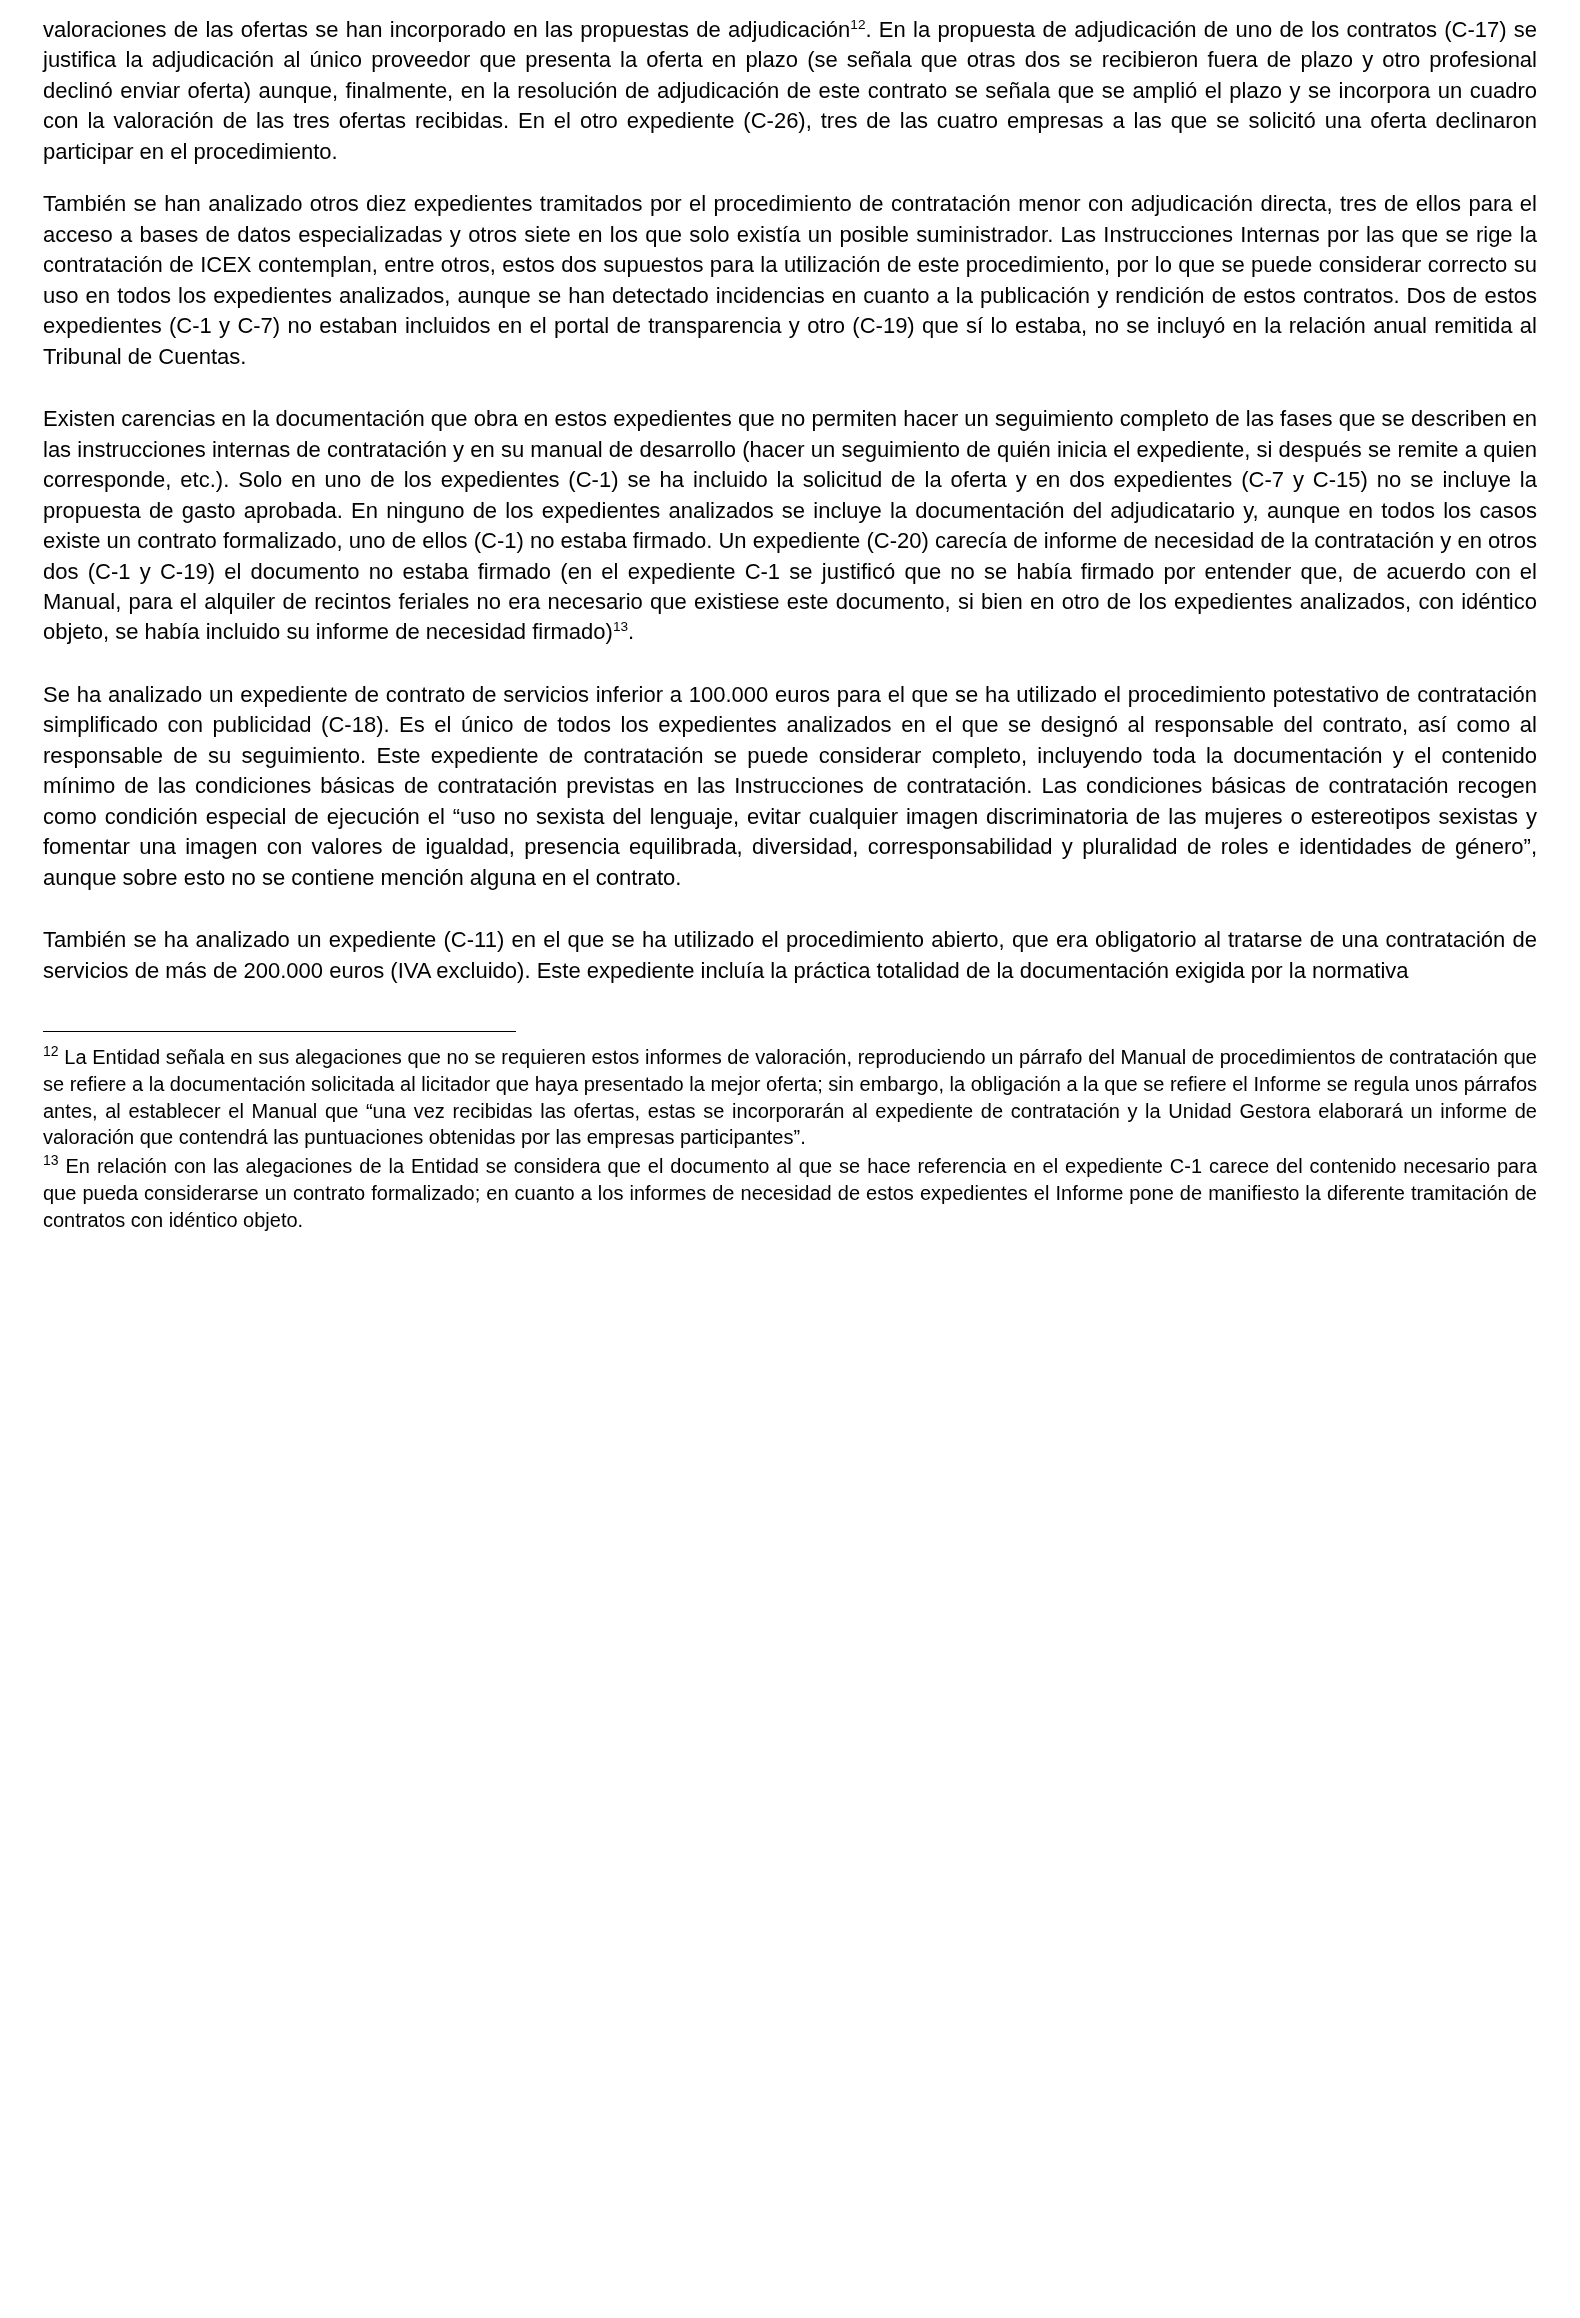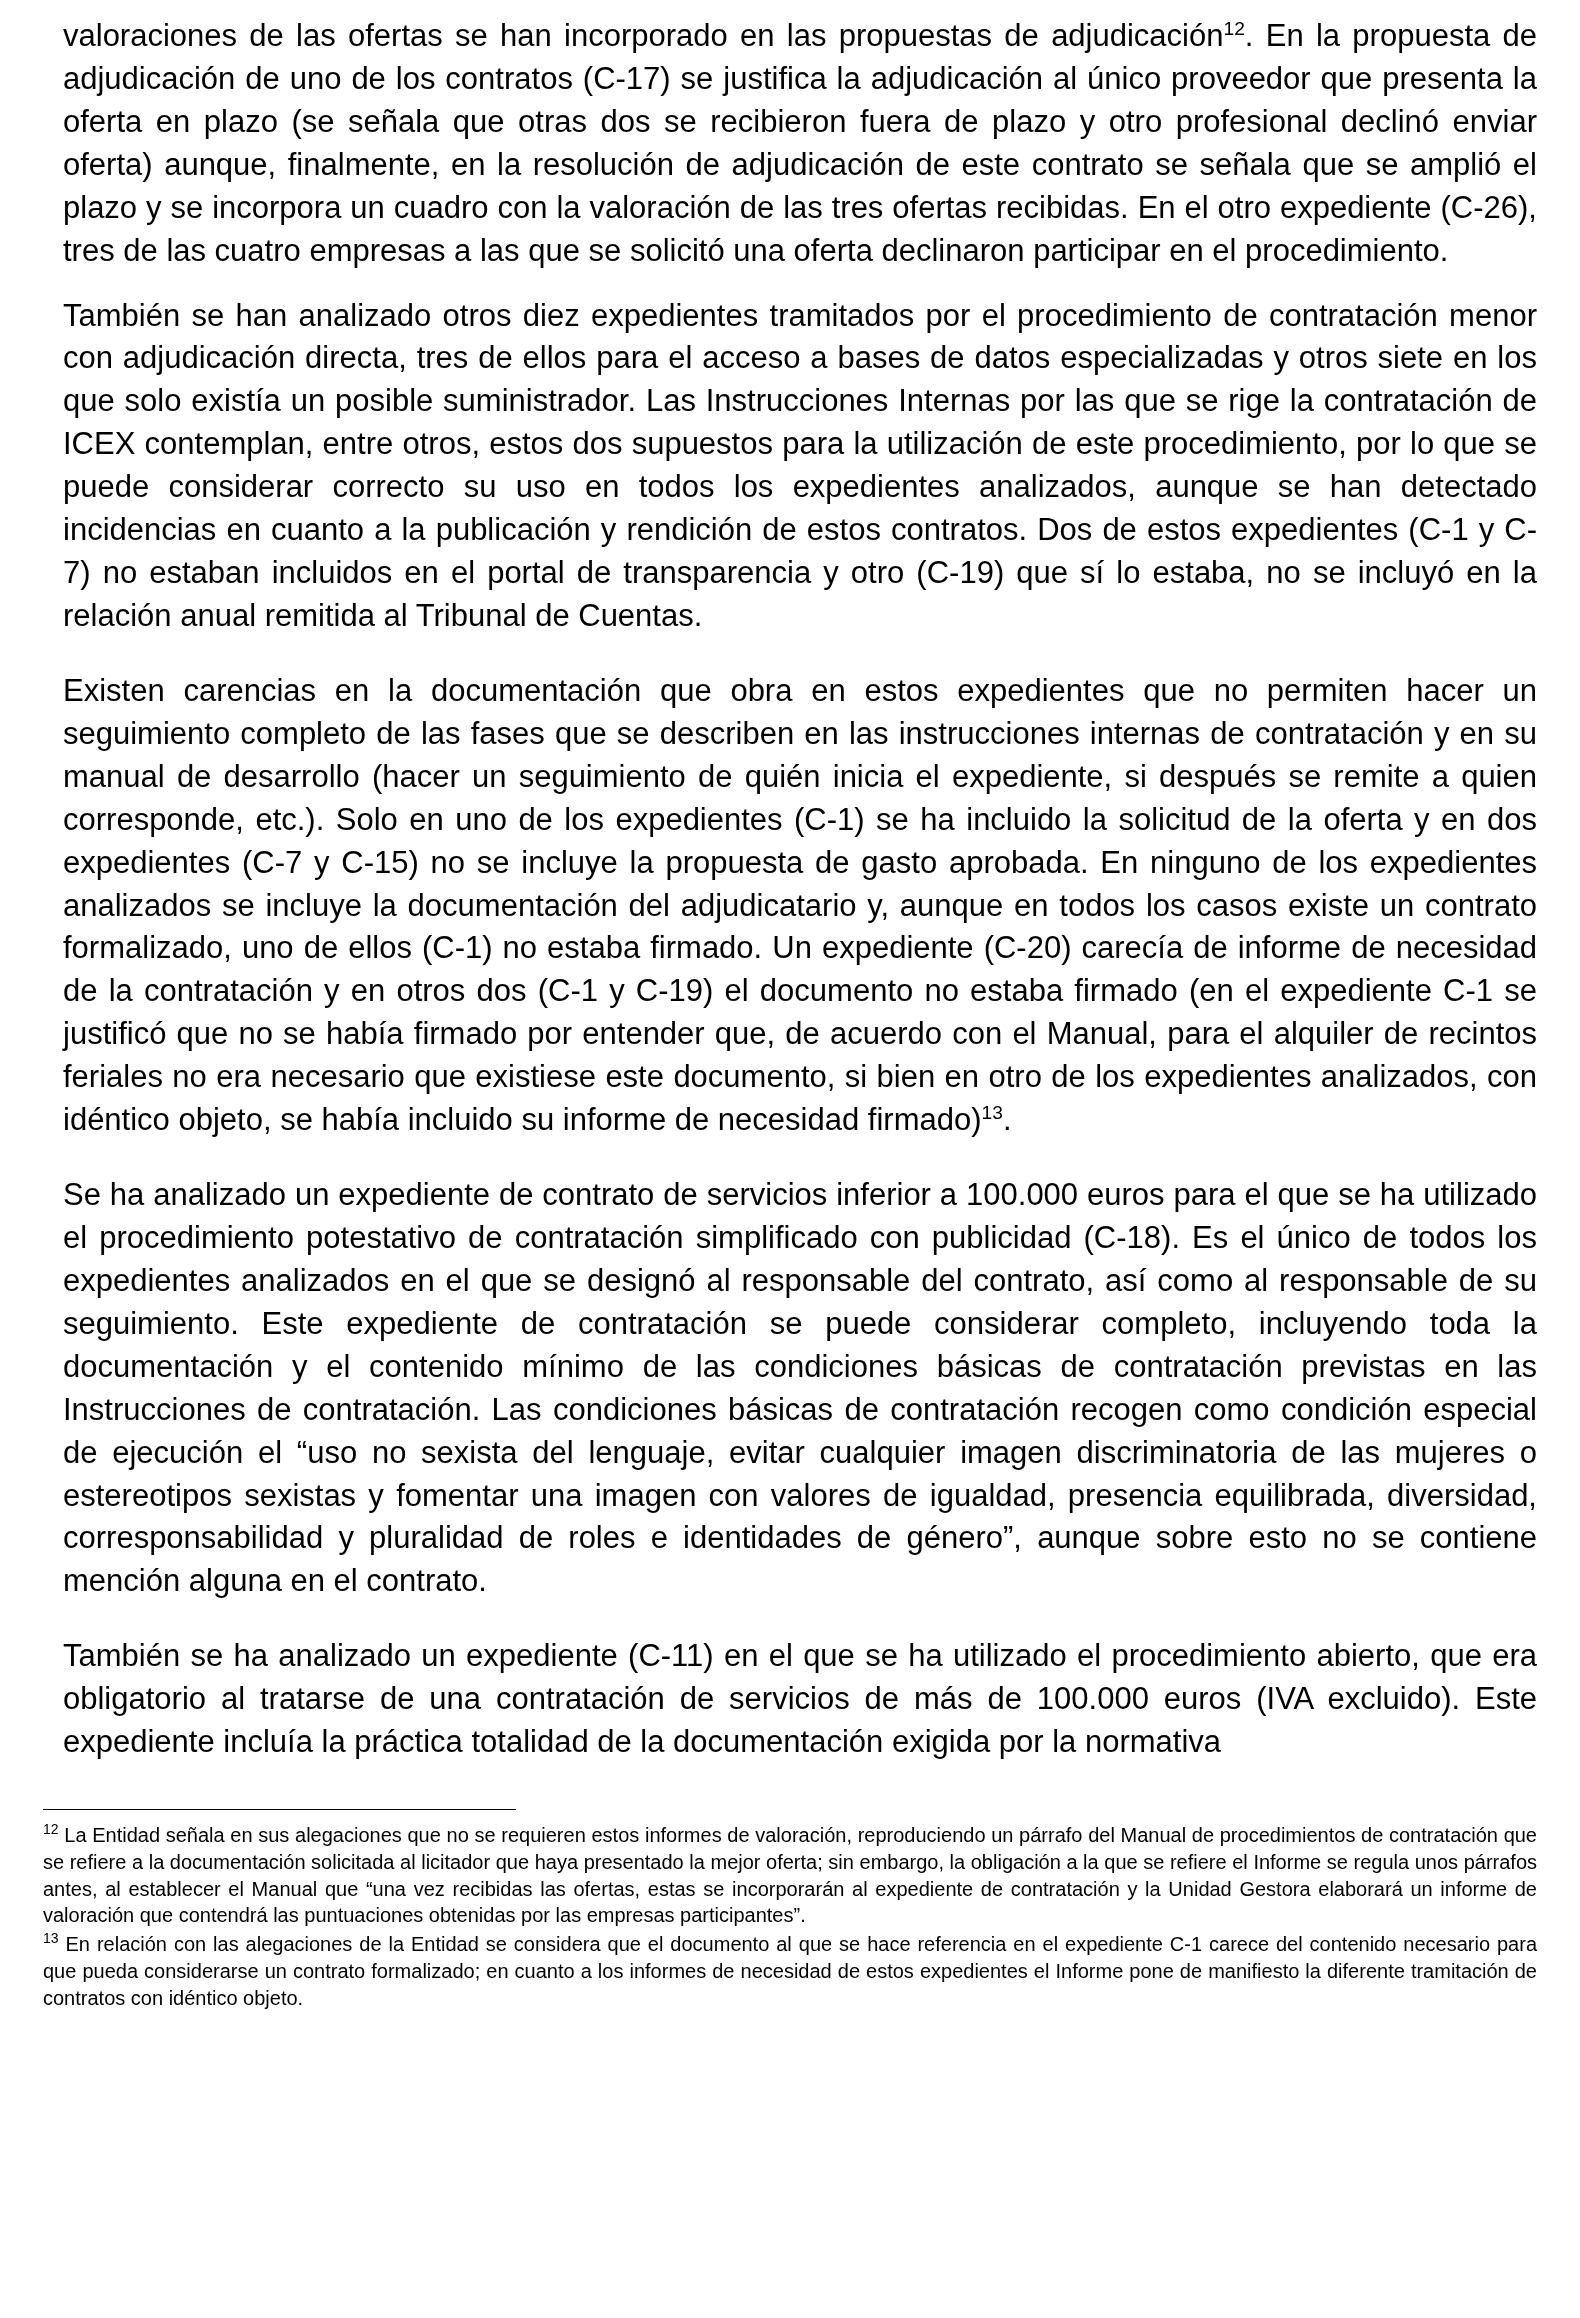--- a/index.html
+++ b/index.html
@@ -13,26 +13,25 @@
   }
   .page {
     width: 1580px;
     min-height: 2319px;
     box-sizing: border-box;
     padding: 15px 43px 33px 43px;
     background: #ffffff;
     position: relative;
   }
   .body-text {
-    font-size: 31px;
+    font-size: 22px;
     line-height: 1.385;
     text-align: justify;
     text-justify: inter-word;
     hyphens: none;
-    margin-left: 20px;
   }
   .para {
     margin: 0 0 32px 0;
   }
   .para.tight {
     margin-bottom: 0;
   }
   .gap-lg {
     height: 22px;
   }
@@ -75,21 +74,21 @@
     <p class="para tight">valoraciones de las ofertas se han incorporado en las propuestas de adjudicación<sup>12</sup>. En la propuesta de adjudicación de uno de los contratos (C-17) se justifica la adjudicación al único proveedor que presenta la oferta en plazo (se señala que otras dos se recibieron fuera de plazo y otro profesional declinó enviar oferta) aunque, finalmente, en la resolución de adjudicación de este contrato se señala que se amplió el plazo y se incorpora un cuadro con la valoración de las tres ofertas recibidas. En el otro expediente (C-26), tres de las cuatro empresas a las que se solicitó una oferta declinaron participar en el procedimiento.</p>
 
     <div class="gap-lg"></div>
 
     <p class="para">También se han analizado otros diez expedientes tramitados por el procedimiento de contratación menor con adjudicación directa, tres de ellos para el acceso a bases de datos especializadas y otros siete en los que solo existía un posible suministrador. Las Instrucciones Internas por las que se rige la contratación de ICEX contemplan, entre otros, estos dos supuestos para la utilización de este procedimiento, por lo que se puede considerar correcto su uso en todos los expedientes analizados, aunque se han detectado incidencias en cuanto a la publicación y rendición de estos contratos. Dos de estos expedientes (C-1 y C-7) no estaban incluidos en el portal de transparencia y otro (C-19) que sí lo estaba, no se incluyó en la relación anual remitida al Tribunal de Cuentas.</p>
 
     <p class="para">Existen carencias en la documentación que obra en estos expedientes que no permiten hacer un seguimiento completo de las fases que se describen en las instrucciones internas de contratación y en su manual de desarrollo (hacer un seguimiento de quién inicia el expediente, si después se remite a quien corresponde, etc.). Solo en uno de los expedientes (C-1) se ha incluido la solicitud de la oferta y en dos expedientes (C-7 y C-15) no se incluye la propuesta de gasto aprobada. En ninguno de los expedientes analizados se incluye la documentación del adjudicatario y, aunque en todos los casos existe un contrato formalizado, uno de ellos (C-1) no estaba firmado. Un expediente (C-20) carecía de informe de necesidad de la contratación y en otros dos (C-1 y C-19) el documento no estaba firmado (en el expediente C-1 se justificó que no se había firmado por entender que, de acuerdo con el Manual, para el alquiler de recintos feriales no era necesario que existiese este documento, si bien en otro de los expedientes analizados, con idéntico objeto, se había incluido su informe de necesidad firmado)<sup>13</sup>.</p>
 
     <p class="para">Se ha analizado un expediente de contrato de servicios inferior a 100.000 euros para el que se ha utilizado el procedimiento potestativo de contratación simplificado con publicidad (C-18). Es el único de todos los expedientes analizados en el que se designó al responsable del contrato, así como al responsable de su seguimiento. Este expediente de contratación se puede considerar completo, incluyendo toda la documentación y el contenido mínimo de las condiciones básicas de contratación previstas en las Instrucciones de contratación. Las condiciones básicas de contratación recogen como condición especial de ejecución el <span class="italic">“uso no sexista del lenguaje, evitar cualquier imagen discriminatoria de las mujeres o estereotipos sexistas y fomentar una imagen con valores de igualdad, presencia equilibrada, diversidad, corresponsabilidad y pluralidad de roles e identidades de género”</span>, aunque sobre esto no se contiene mención alguna en el contrato.</p>
 
-    <p class="para tight">También se ha analizado un expediente (C-11) en el que se ha utilizado el procedimiento abierto, que era obligatorio al tratarse de una contratación de servicios de más de 100.000 euros (IVA excluido). Este expediente incluía la práctica totalidad de la documentación exigida por la normativa</p>
+    <p class="para tight">También se ha analizado un expediente (C-11) en el que se ha utilizado el procedimiento abierto, que era obligatorio al tratarse de una contratación de servicios de más de 200.000 euros (IVA excluido). Este expediente incluía la práctica totalidad de la documentación exigida por la normativa</p>
 
   </div>
 
   <div class="footnote-area">
     <div class="footnote-rule"></div>
 
     <p class="footnote"><sup>12</sup> La Entidad señala en sus alegaciones que no se requieren estos informes de valoración, reproduciendo un párrafo del Manual de procedimientos de contratación que se refiere a la documentación solicitada al licitador que haya presentado la mejor oferta; sin embargo, la obligación a la que se refiere el Informe se regula unos párrafos antes, al establecer el Manual que <span class="italic">“una vez recibidas las ofertas, estas se incorporarán al expediente de contratación y la Unidad Gestora elaborará un informe de valoración que contendrá las puntuaciones obtenidas por las empresas participantes”</span>.</p>
 
     <p class="footnote"><sup>13</sup> En relación con las alegaciones de la Entidad se considera que el documento al que se hace referencia en el expediente C-1 carece del contenido necesario para que pueda considerarse un contrato formalizado; en cuanto a los informes de necesidad de estos expedientes el Informe pone de manifiesto la diferente tramitación de contratos con idéntico objeto.</p>
   </div>

